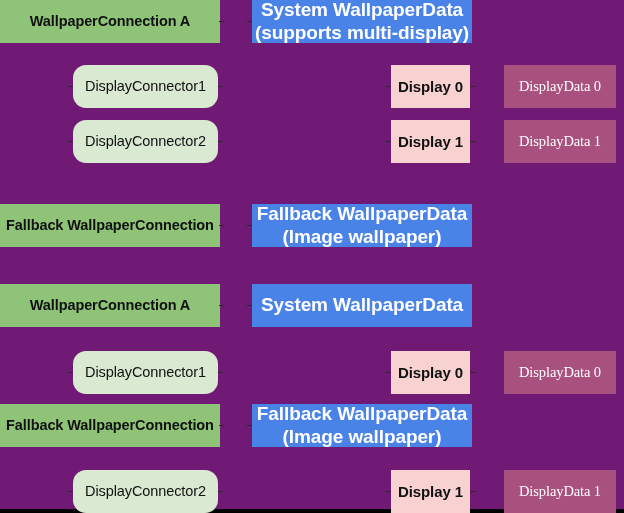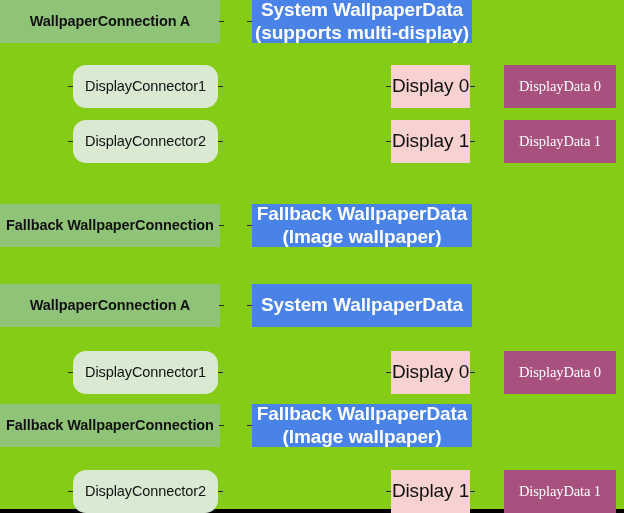--- a/index.html
+++ b/index.html
@@ -10,21 +10,21 @@
   body {
     width: 624px;
     height: 513px;
     overflow: hidden;
     font-family: "Liberation Sans", sans-serif;
   }
   #diagram {
     position: relative;
     width: 624px;
     height: 509px;
-    background: #84cc16;
+    background: #701a75;
   }
   .node {
     position: absolute;
     box-sizing: border-box;
     display: flex;
     flex-direction: column;
     align-items: center;
     justify-content: center;
     text-align: center;
     line-height: 1.18;
@@ -51,22 +51,22 @@
   .t-connector {
     background: #d9e9d2;
     color: #111111;
     font-size: 14.5px;
     font-weight: 400;
     border-radius: 13px;
   }
   .t-display {
     background: #f7d2d1;
     color: #111111;
-    font-size: 19px;
-    font-weight: 400;
+    font-size: 15px;
+    font-weight: 700;
   }
   .t-displaydata {
     background: #a9517e;
     color: #ffffff;
     font-size: 14.5px;
     font-weight: 400;
     font-family: Liberation Serif, serif;
   }
   
   .stub {

